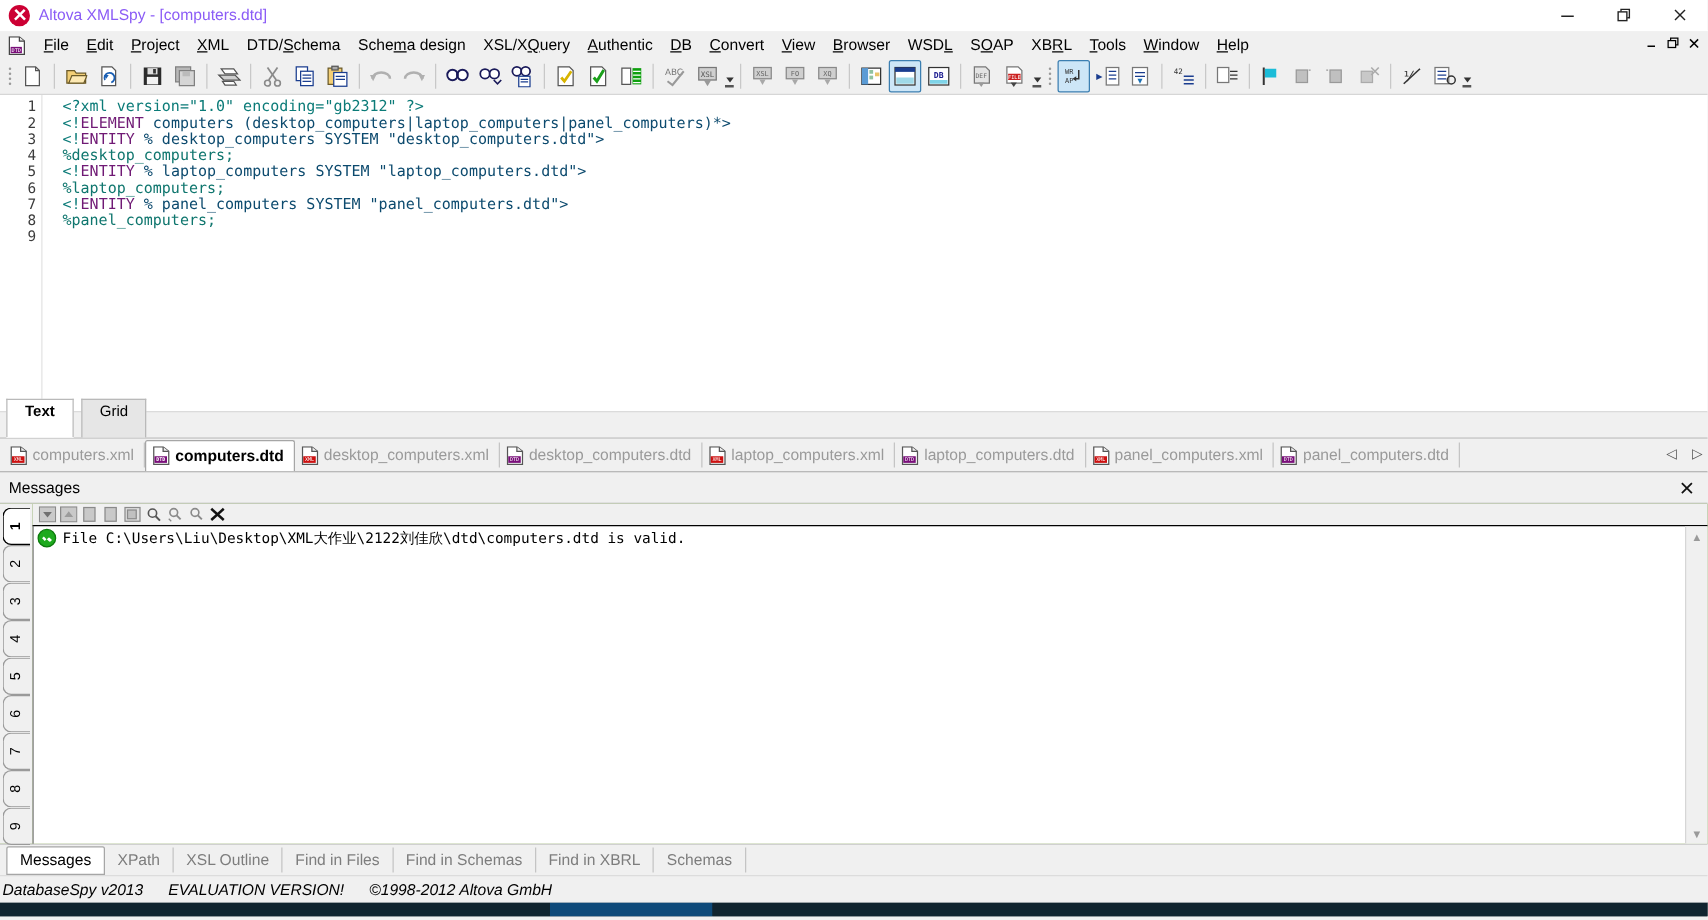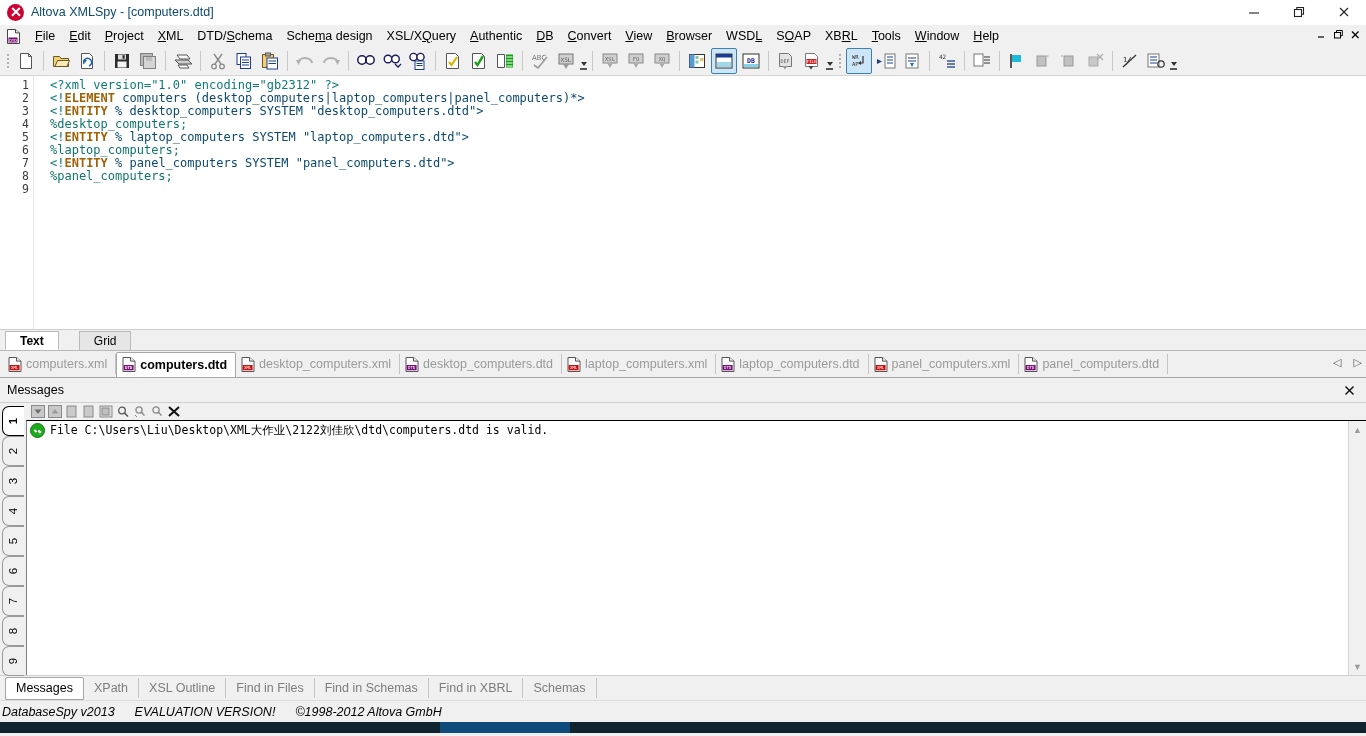--- a/index.html
+++ b/index.html
@@ -19,21 +19,21 @@
   .title-icon{
     width:17px;height:17px;margin-left:7px;margin-right:7px;border-radius:50%;
     background:#cc0033;position:relative;flex:none;
   }
   .title-icon::before,.title-icon::after{
     content:"";position:absolute;left:50%;top:50%;width:11px;height:2.4px;
     background:#fff;transform-origin:center;
   }
   .title-icon::before{transform:translate(-50%,-50%) rotate(45deg);}
   .title-icon::after{transform:translate(-50%,-50%) rotate(-45deg);}
-  .title-text{font-size:12.5px;color:#0c4a6e;}
+  .title-text{font-size:12.5px;color:#8b5cf6;}
   .win-ctrls{position:absolute;right:0;top:0;height:24px;display:flex;}
   .win-btn{width:45px;height:24px;display:flex;align-items:center;justify-content:center;
     font-size:13px;color:#222;line-height:1;}
   .win-btn svg{display:block;}
 
   
   .menubar{
     height:22px;background:#f0f0f0;display:flex;align-items:center;position:relative;
     padding-left:4px;
   }
@@ -76,33 +76,33 @@
     border-right:1px solid #e3e3e3;box-sizing:border-box;padding-right:4px;flex:none;
   }
   .gutter div{height:13px;line-height:13px;}
   .code{
     flex:1;padding-top:3px;padding-left:16px;
     font-family:"DejaVu Sans Mono","Liberation Mono",monospace;font-size:12px;
     white-space:pre;
   }
   .code .ln{height:13px;line-height:13px;}
   .c-decl{color:#0b7b78;}
-  .c-kw{color:#a16207;font-weight:bold;}
+  .c-kw{color:#701a75;font-weight:normal;}
   .c-tag{color:#0b7b78;}
   .c-name{color:#0c4a6e;}
   .c-ent{color:#0f766e;}
 
   
   .viewtabs{
     height:20px;background:#f0f0f0;display:flex;align-items:flex-end;padding-left:5px;
     border-bottom:1px solid #b9b9b9;position:relative;
   }
   .vtab{
-    height:19px;line-height:19px;padding:0 14px;font-size:12px;color:#000;
-    border:1px solid #b9b9b9;border-bottom:none;background:#e6e6e6;margin-right:20px;
+    height:31px;line-height:19px;padding:0 14px;font-size:12px;color:#000;
+    border:1px solid #b9b9b9;border-bottom:none;background:#e6e6e6;margin-right:6px;
     box-sizing:border-box;
   }
   .vtab.active{background:#fff;font-weight:bold;position:relative;top:0;border-bottom:1px solid #fff;}
 
   
   .filetabs{
     height:26px;background:#f0f0f0;display:flex;align-items:center;position:relative;
     border-bottom:1px solid #a6a6a6;padding-left:3px;overflow:hidden;
   }
   .ftab{

